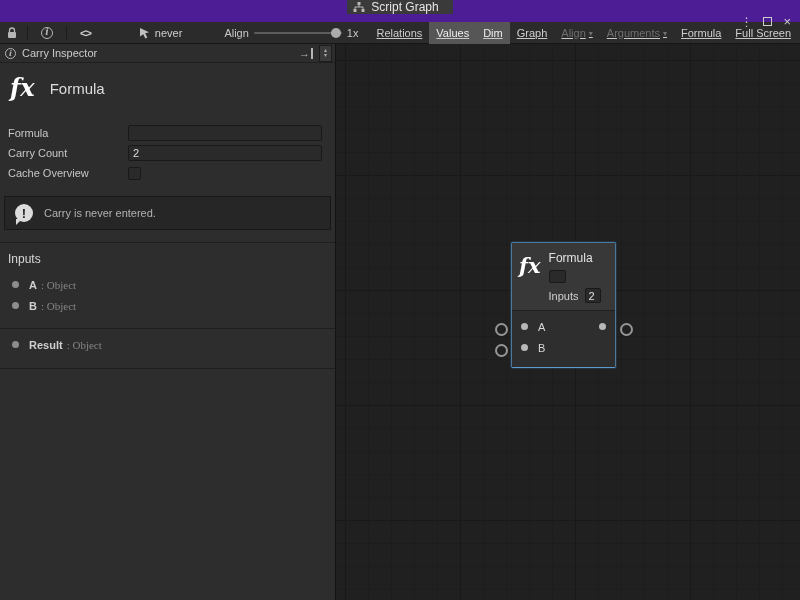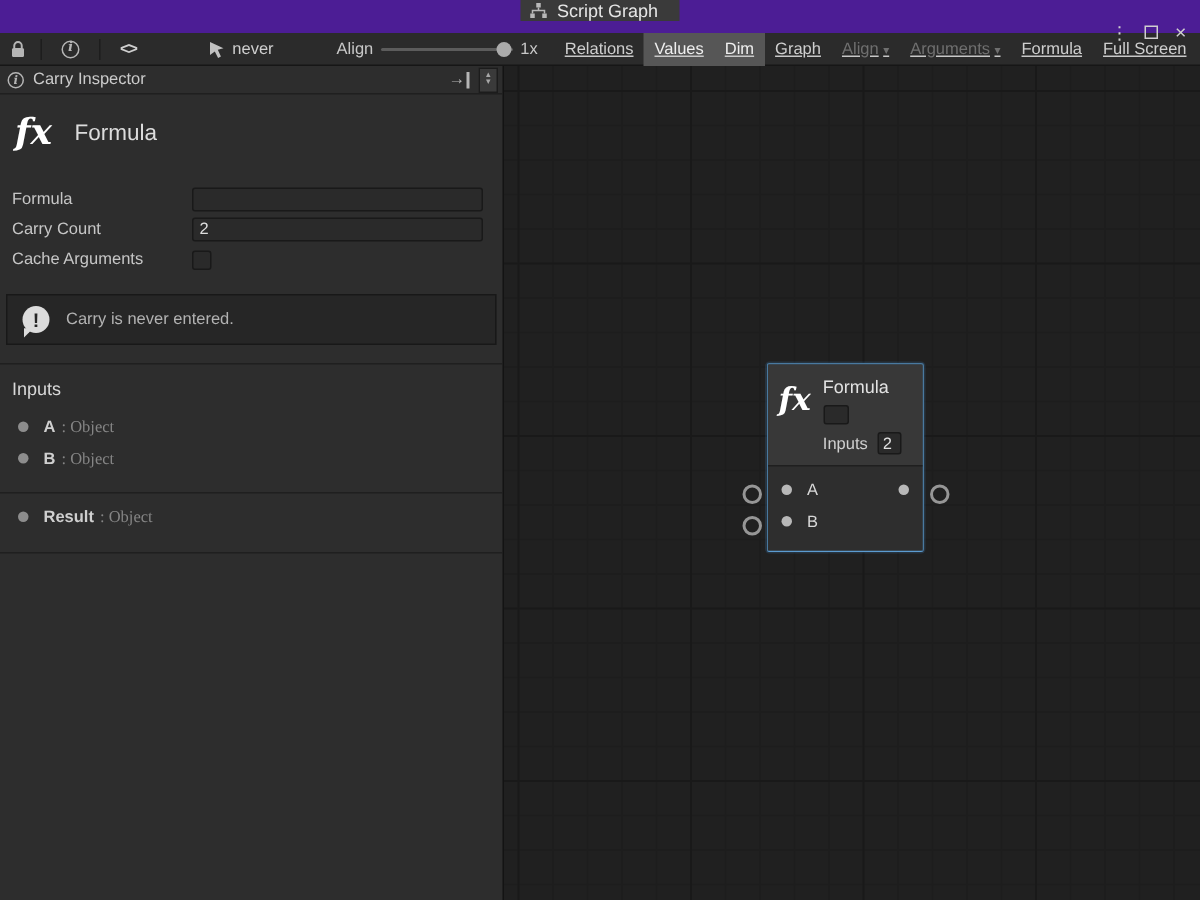--- a/index.html
+++ b/index.html
@@ -201,21 +201,21 @@
     <div class="insp-fields">
       <div class="field-row">
         <span class="field-label">Formula</span>
         <input class="text-field" type="text" value="" style="">
       </div>
       <div class="field-row">
         <span class="field-label">Carry Count</span>
         <input class="text-field" type="text" value="2" style="">
       </div>
       <div class="field-row">
-        <span class="field-label">Cache Arguments</span>
+        <span class="field-label">Cache Overview</span>
         <span class="checkbox"></span>
       </div>
     </div>
 
     <div class="warning-box">
       <span class="warn-icon">!</span>
       <span class="warn-text">Carry is never entered.</span>
     </div>
 
     <div class="insp-section">

